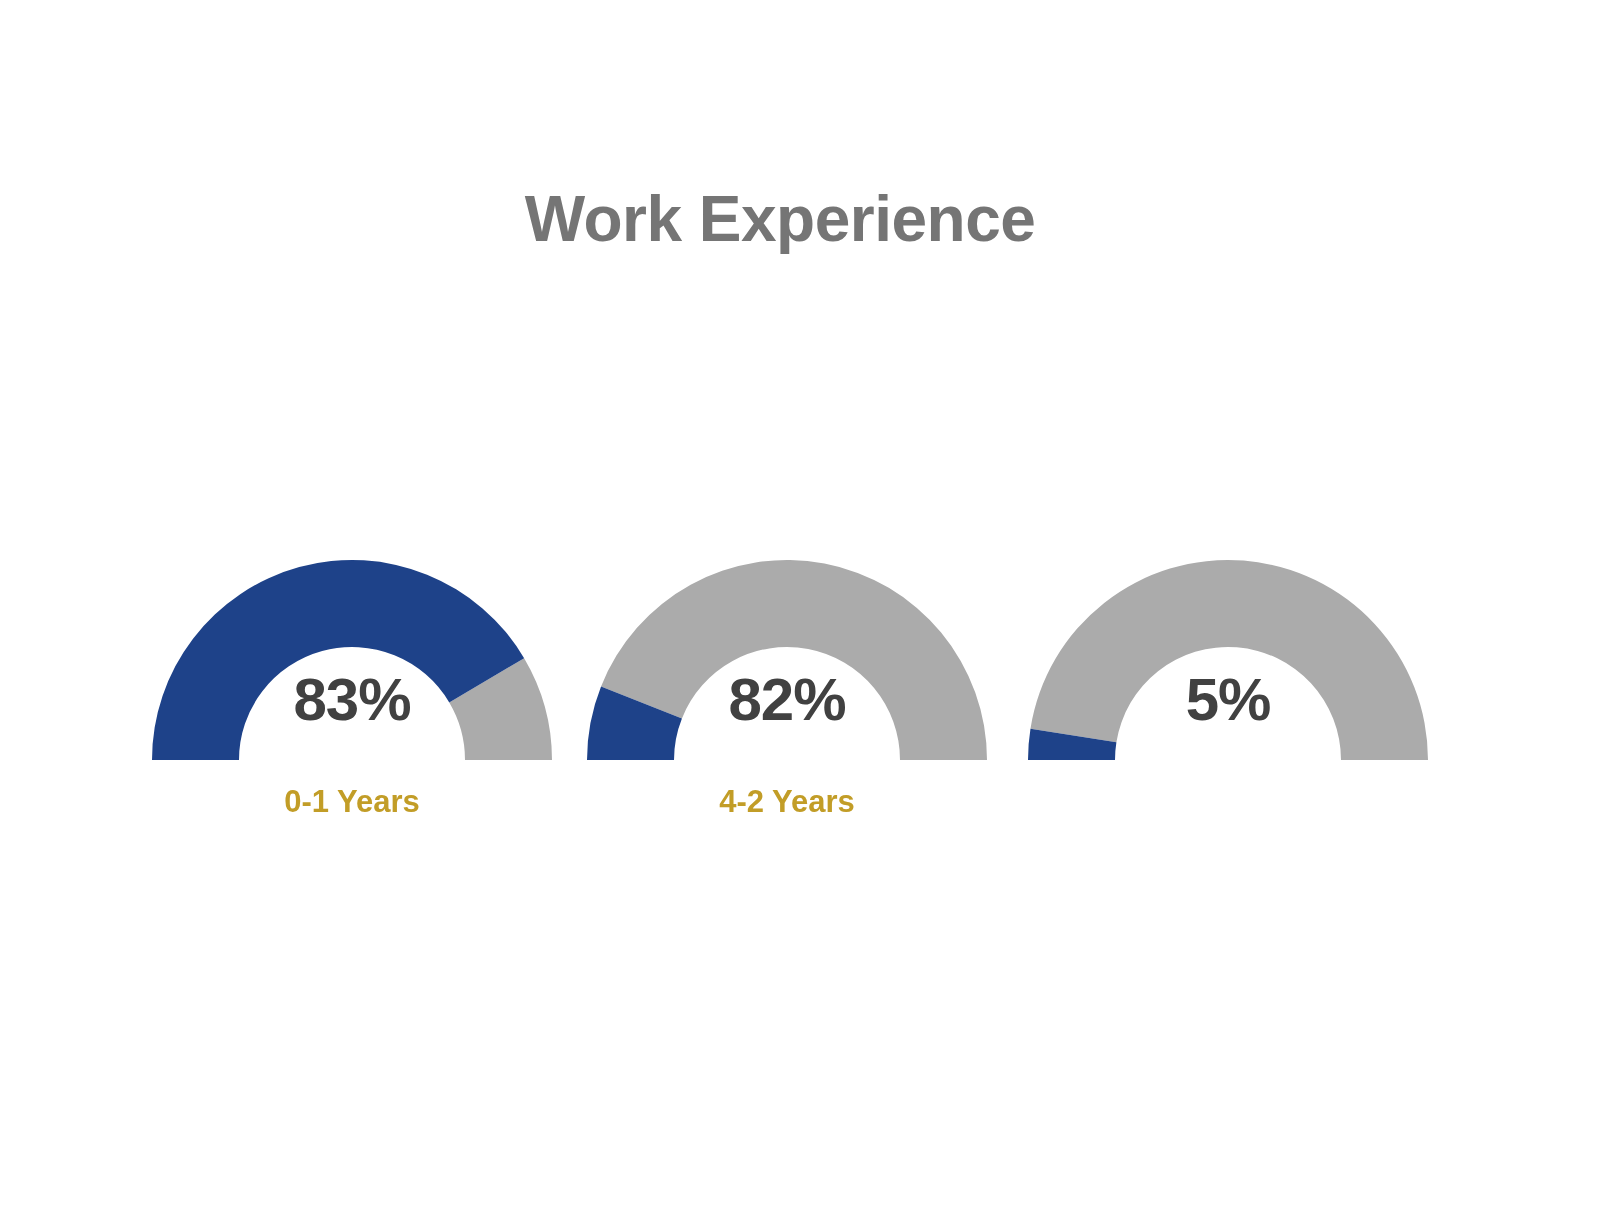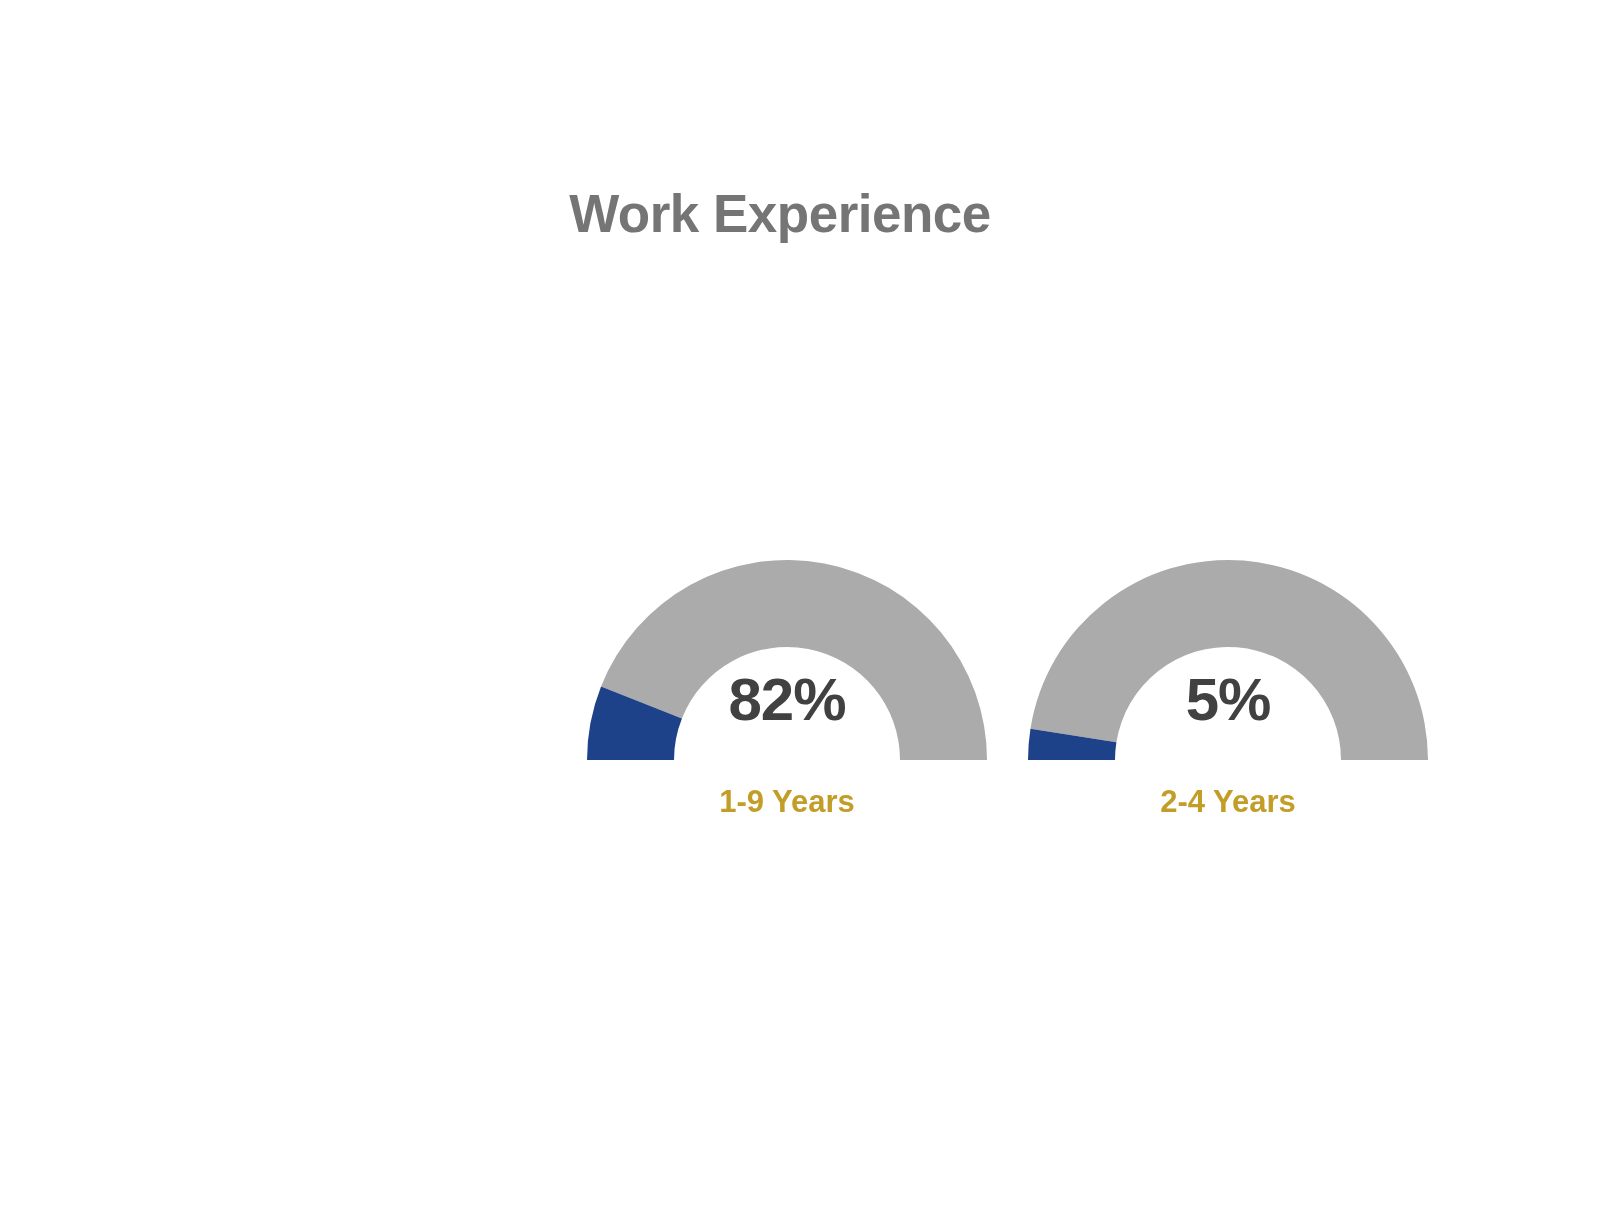--- a/index.html
+++ b/index.html
@@ -22,21 +22,21 @@
     background: #ffffff;
   }
 
   
   .title {
     position: absolute;
     left: 0;
     top: 186px;
     width: 1560px;
     text-align: center;
-    font-size: 53px;
+    font-size: 64px;
     font-weight: bold;
     color: #757575;
     letter-spacing: -0.5px;
     line-height: 1.05;
     white-space: nowrap;
   }
 
   
   .gauge-row {
     position: absolute;
@@ -95,37 +95,46 @@
 </style>
 </head>
 <body>
 
 <div id="slide">
 
   <div class="title">Work Experience</div>
 
   <div class="gauge-row">
 
+    <div class="gauge g1">
+      <svg class="gauge-svg" viewBox="0 0 410 205">
+        <path class="arc-track" d="M 377.14840540078865 98.1917168499256 A 200 200 0 0 1 405 199.99999999999994
+            L 318 199.99999999999997 A 113 113 0 0 0 302.26384905144556 142.47832002020797 Z" fill="#ababab"></path>
+        <path class="arc-fill" d="M 5 200.00000000000003 A 200 200 0 0 1 377.14840540078865 98.1917168499256
+            L 302.26384905144556 142.47832002020797 A 113 113 0 0 0 92 200 Z" fill="#1e4289"></path>
+      </svg>
+      <div class="gauge-value">83%</div>
+      <div class="gauge-label">0-1 Years</div>
+    </div>
 
     <div class="gauge g2">
       <svg class="gauge-svg" viewBox="0 0 410 205">
         <path class="arc-track" d="M 19.044702822349677 126.37508946306451 A 200 200 0 0 1 405 199.99999999999994
             L 318 199.99999999999997 A 113 113 0 0 0 99.93525709462757 158.40192554663145 Z" fill="#ababab"></path>
         <path class="arc-fill" d="M 5 200.00000000000003 A 200 200 0 0 1 19.044702822349677 126.37508946306451
             L 99.93525709462757 158.40192554663145 A 113 113 0 0 0 92 200 Z" fill="#1e4289"></path>
       </svg>
       <div class="gauge-value">82%</div>
-      <div class="gauge-label">1-9 Years</div>
+      <div class="gauge-label">4-2 Years</div>
     </div>
 
     <div class="gauge g3">
       <svg class="gauge-svg" viewBox="0 0 410 205">
         <path class="arc-track" d="M 7.462331880972442 168.71310699195385 A 200 200 0 0 1 405 199.99999999999994
             L 318 199.99999999999997 A 113 113 0 0 0 93.39121751274944 182.32290545045393 Z" fill="#ababab"></path>
         <path class="arc-fill" d="M 5 200.00000000000003 A 200 200 0 0 1 7.462331880972442 168.71310699195385
             L 93.39121751274944 182.32290545045393 A 113 113 0 0 0 92 200 Z" fill="#1e4289"></path>
       </svg>
       <div class="gauge-value">5%</div>
-      <div class="gauge-label">2-4 Years</div>
     </div>
 
   </div>
 </div>
 
 </body></html>

